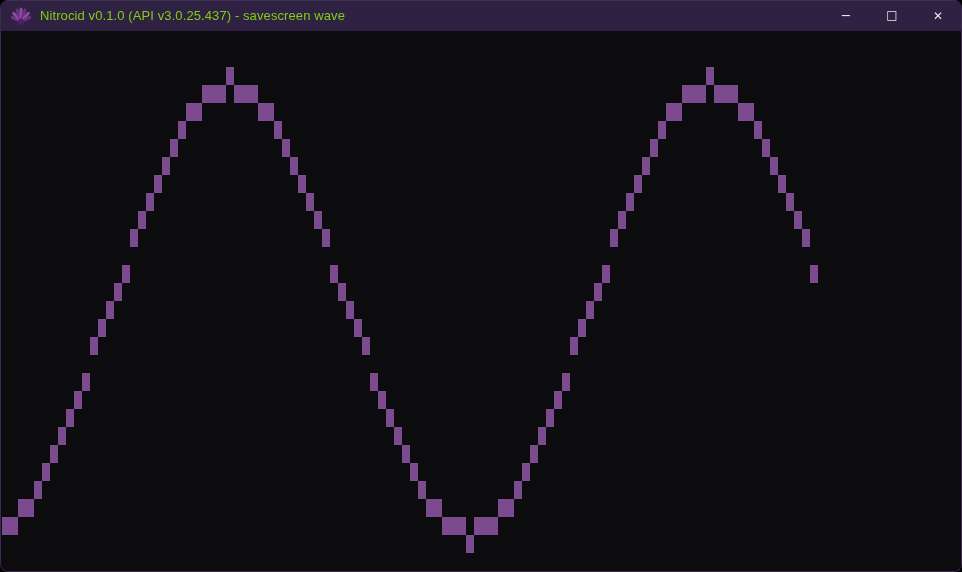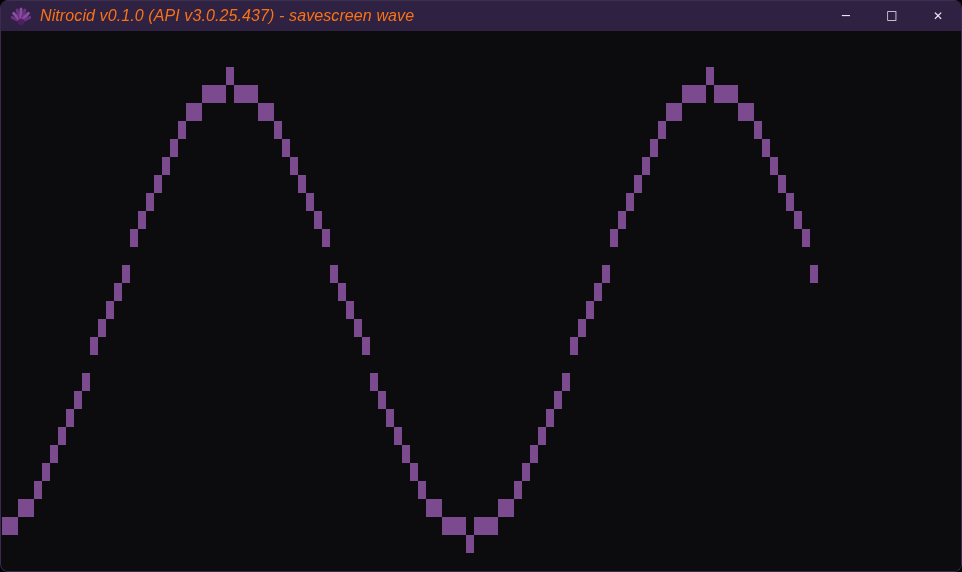--- a/index.html
+++ b/index.html
@@ -18,22 +18,22 @@
     position: absolute; left: 0; top: 0; right: 0; height: 31px;
     background: var(--titlebar-bg, #2f2142);
     display: flex; align-items: center;
     box-shadow: inset 0 1px 0 rgba(255,255,255,0.07);
   }
   .titlebar .app-icon {
     width: 20px; height: 18px; margin-left: 10px; margin-right: 9px;
     flex: 0 0 auto;
   }
   .titlebar .title-text {
-    color: #f97316; font-size: 16px; line-height: 31px;
-    white-space: nowrap; letter-spacing: 0.1px; font-style: italic;
+    color: #84cc16; font-size: 13px; line-height: 31px;
+    white-space: nowrap; letter-spacing: 0.1px;
   }
   .caption-buttons {
     position: absolute; right: 0; top: 0; height: 31px; display: flex;
   }
   .caption-btn {
     width: 46px; height: 31px; display: flex; align-items: center; justify-content: center;
     color: #eae5f0; background: transparent; border: none; cursor: default;
     font-family: "DejaVu Sans", sans-serif;
   }
   .caption-btn.minimize { font-size: 13px; }

